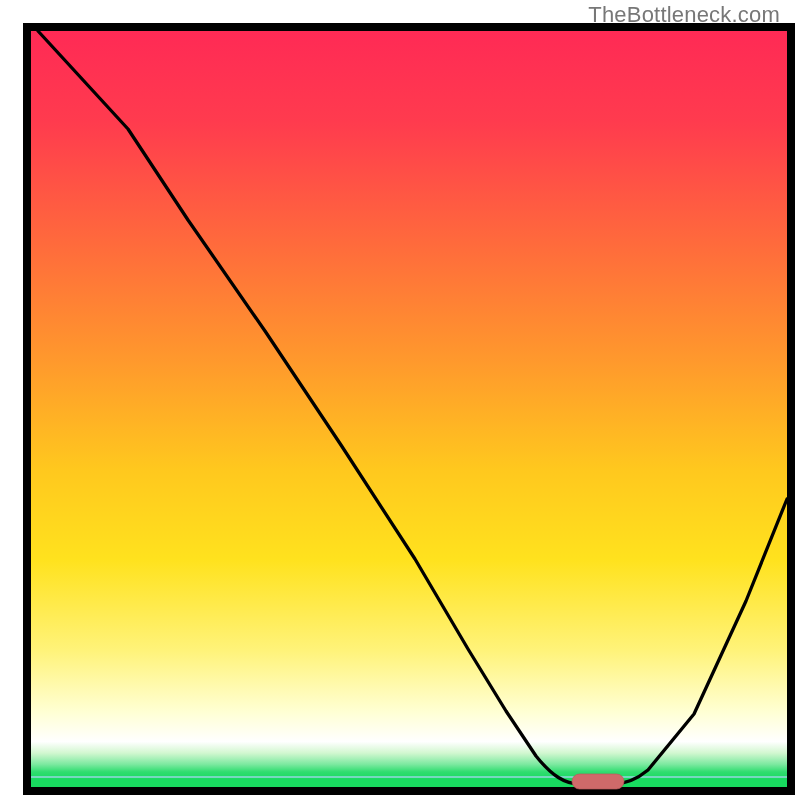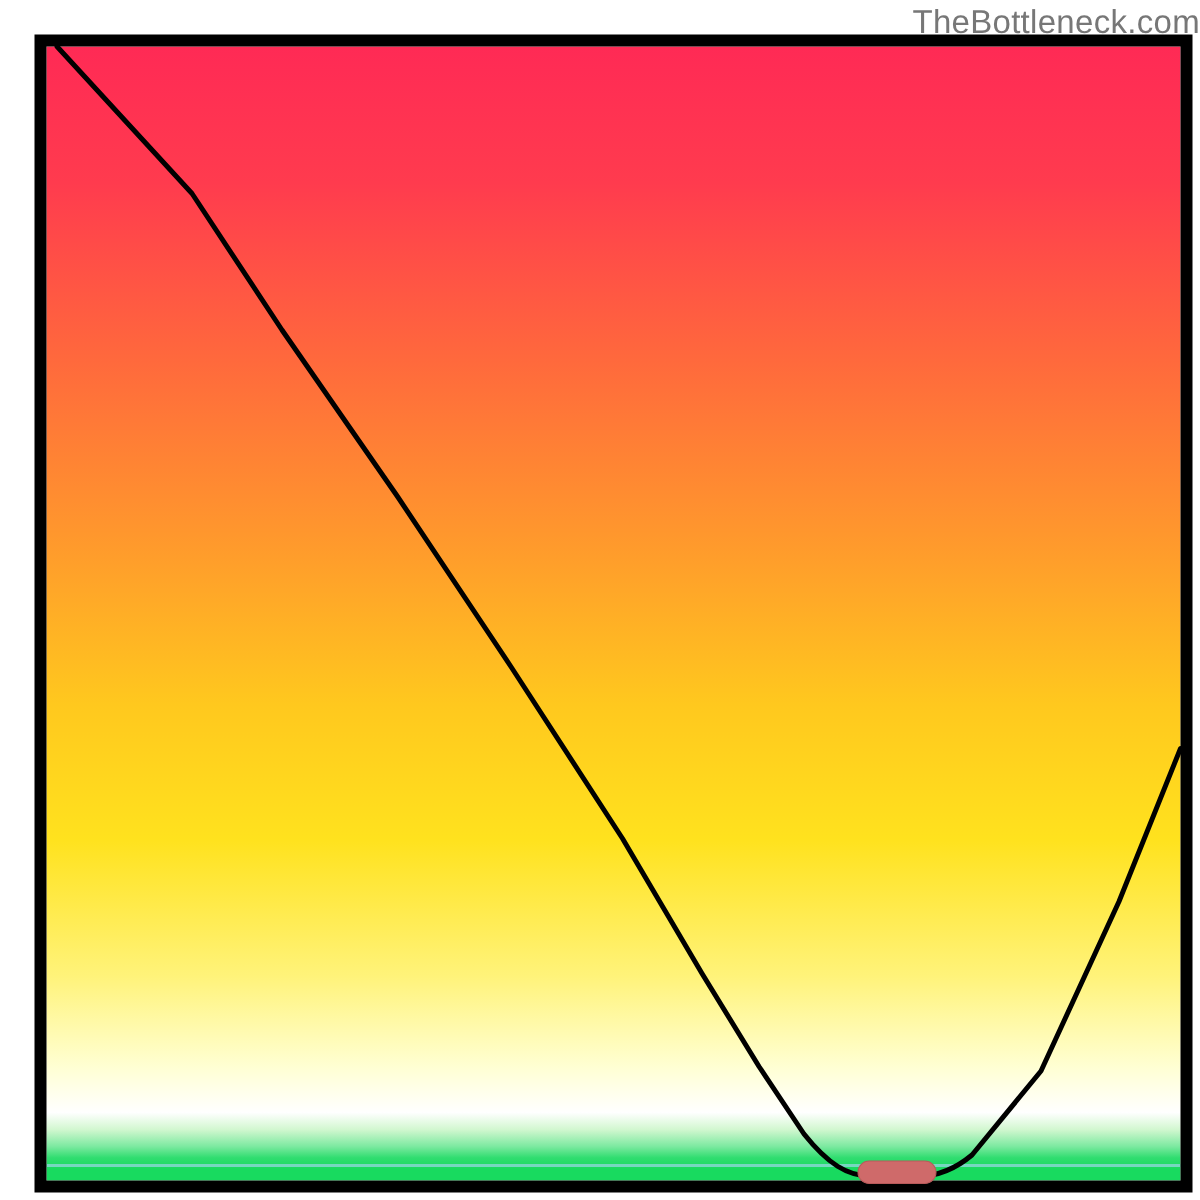--- a/index.html
+++ b/index.html
@@ -11,21 +11,21 @@
     font-family: Arial, Helvetica, sans-serif;
   }
   .wrap {
     position: relative;
     width: 800px;
     height: 800px;
   }
   .watermark {
     position: absolute;
     top: 2px;
-    right: 0;
+    right: 20px;
     font-size: 22px;
     font-weight: 500;
     color: #777;
     letter-spacing: 0.2px;
     z-index: 3;
   }
   svg {
     display: block;
   }
 </style>

